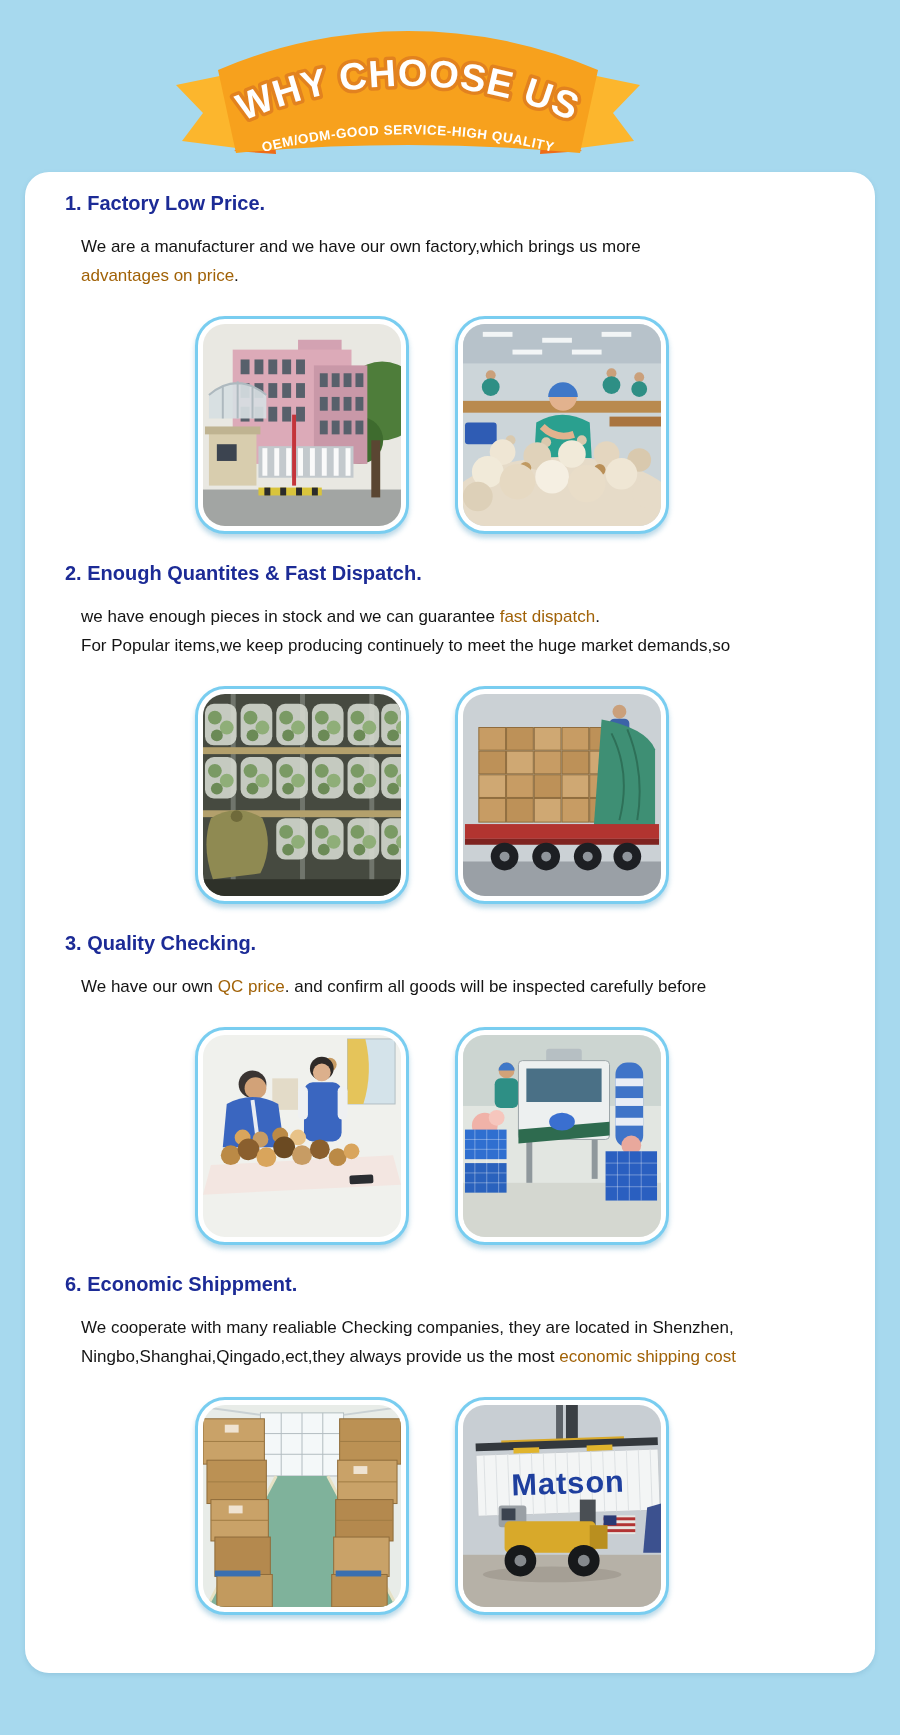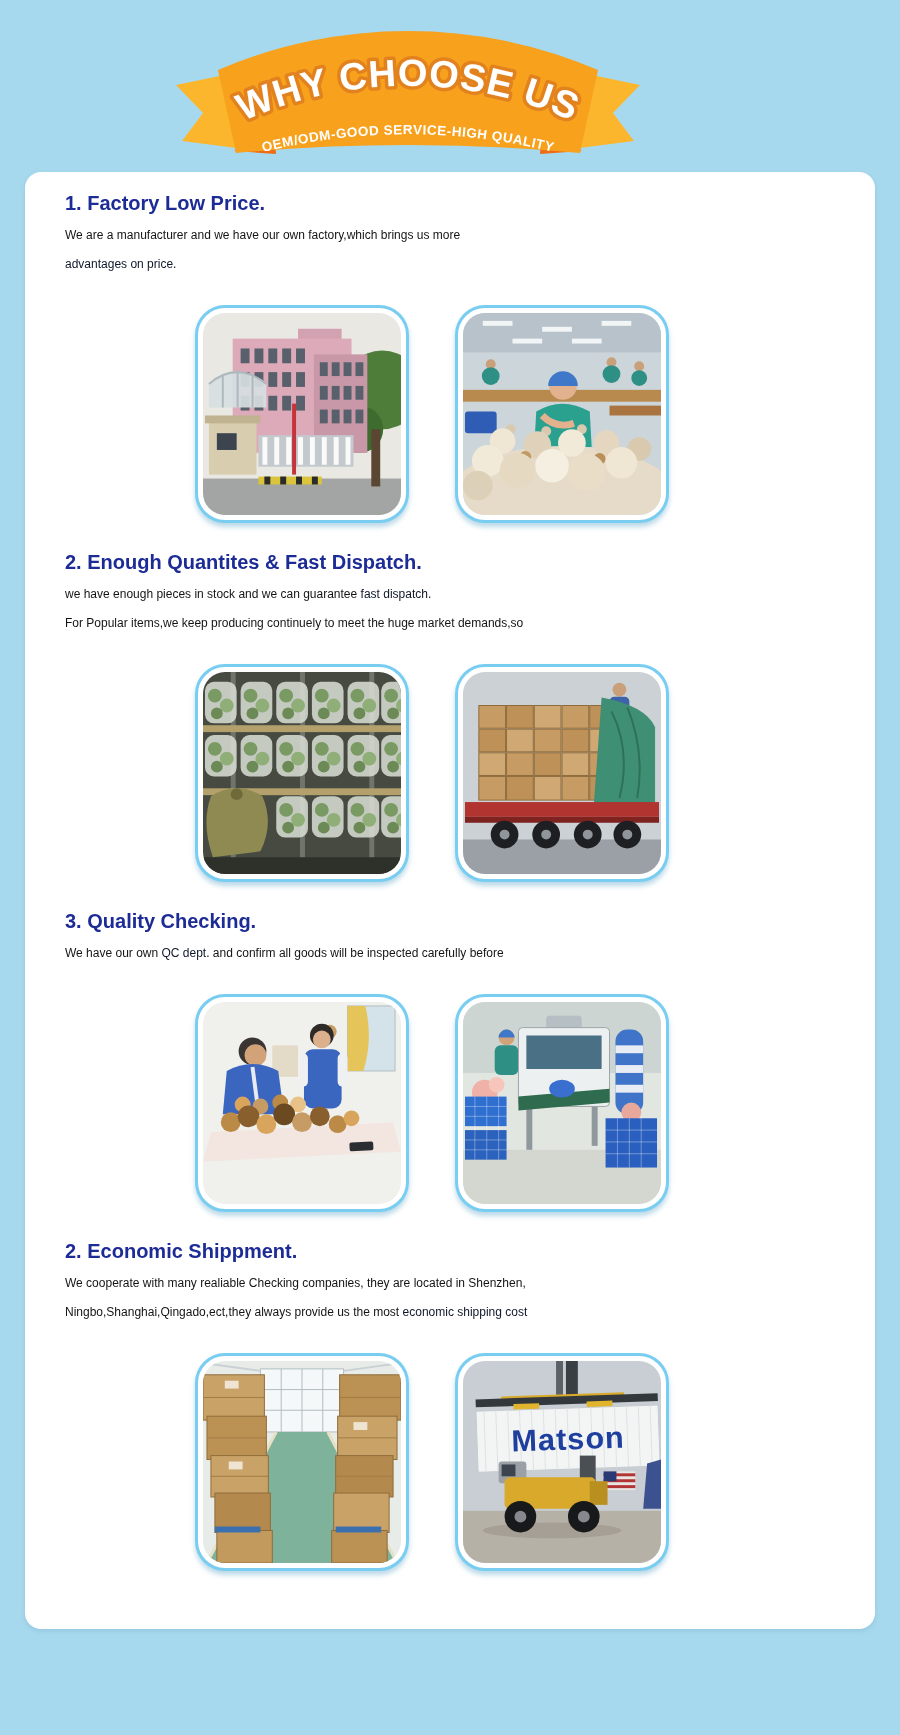--- a/index.html
+++ b/index.html
@@ -11,32 +11,32 @@
   .page{width:900px;min-height:1735px;margin:0 auto;overflow:hidden;}
 
   
   .banner-wrap{height:172px;position:relative;}
   .banner-svg{position:absolute;left:158px;top:8px;width:502px;height:160px;}
 
   
   .card{
     margin:0 25px 22px 25px;
     background:#ffffff;
-    border-radius:16px;
+    border-radius:24px;
     padding:18px 0 32px 0;
     box-shadow:0 2px 5px rgba(60,120,160,.18);
   }
   .sec{padding:0 40px;}
   .sec-heading{
     font-size:20px;line-height:26px;font-weight:bold;
     color:#1c2b96;margin:0 0 5px 0;
   }
-  .sec-body{font-size:12px;line-height:29px;color:#141414;margin:0;}
+  .sec-body{font-size:17px;line-height:29px;color:#141414;margin:16px;}
   .sec-body .line{display:block;white-space:nowrap;}
-  .hl{color:#0f172a;}
+  .hl{color:#a16207;}
 
   .photo-row{
     display:flex;justify-content:center;gap:46px;
     margin:26px 36px 26px 0;
   }
   .photo-frame{
     margin:0;box-sizing:border-box;
     width:214px;height:218px;
     background:#ffffff;
     border:3px solid #79cdf0;
@@ -300,21 +300,21 @@
             </g>
           </svg>
         </figure>
 
       </div>
     </section>
 
     <section class="sec">
       <h2 class="sec-heading">3. Quality Checking.</h2>
       <p class="sec-body">
-        <span class="line"><span>We have our own </span><span class="hl">QC dept</span><span>. and confirm all goods will be inspected carefully before</span></span>
+        <span class="line"><span>We have our own </span><span class="hl">QC price</span><span>. and confirm all goods will be inspected carefully before</span></span>
       </p>
       <div class="photo-row">
 
         <figure class="photo-frame">
           <svg viewBox="0 0 200 205" preserveAspectRatio="none">
             <rect width="200" height="205" fill="#f0f1ed"></rect>
             <rect x="146" y="4" width="48" height="66" fill="#d4e3ea" stroke="#b2bec3"></rect>
             <path d="M146,4 h18 q8,34 -2,66 h-16 z" fill="#e5c45a"></path>
             <rect x="70" y="44" width="26" height="32" fill="#e3dbc8"></rect>
             <circle cx="50" cy="50" r="14" fill="#3a3432"></circle>
@@ -379,21 +379,21 @@
             <g stroke="#ffffff" opacity="0.35">
                 <path d="M144,130 h52 M144,142 h52 M144,154 h52 M156,118 v50 M168,118 v50 M180,118 v50" fill="none"></path>
               </g>
           </svg>
         </figure>
 
       </div>
     </section>
 
     <section class="sec">
-      <h2 class="sec-heading">2. Economic Shippment.</h2>
+      <h2 class="sec-heading">6. Economic Shippment.</h2>
       <p class="sec-body">
         <span class="line"><span>We cooperate with many realiable Checking companies, they are located in Shenzhen,</span></span>
         <span class="line"><span>Ningbo,Shanghai,Qingado,ect,they always provide us the most </span><span class="hl">economic shipping cost</span></span>
       </p>
       <div class="photo-row">
 
         <figure class="photo-frame">
           <svg viewBox="0 0 200 205" preserveAspectRatio="none">
             <rect width="200" height="205" fill="#e8ece8"></rect>
             <rect x="58" y="8" width="84" height="64" fill="#f4f8f9" stroke="#b2bcc0"></rect>

